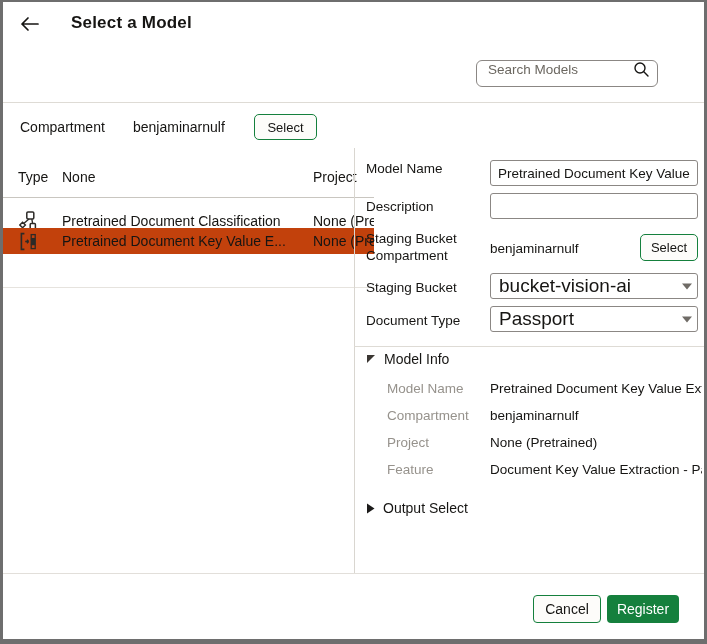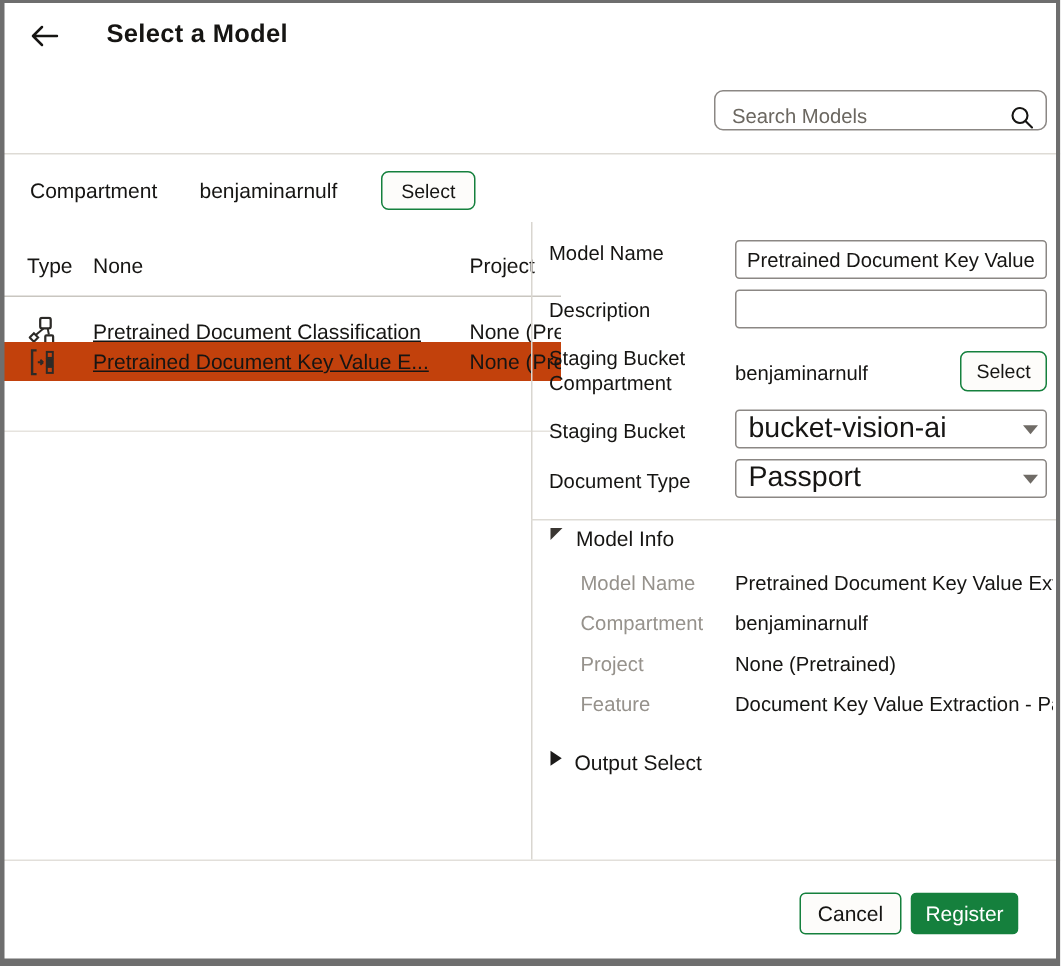--- a/index.html
+++ b/index.html
@@ -11,60 +11,60 @@
     border-right-width:3px;border-bottom-width:5px;pointer-events:none;z-index:60;}
   .abs{position:absolute;}
   .hline{position:absolute;height:1px;background:#dedbd5;}
   .vline{position:absolute;width:1px;background:#d9d6d0;}
 
   
   .back-btn{left:16px;top:12px;width:26px;height:26px;display:flex;align-items:center;justify-content:center;cursor:pointer;background:none;border:none;padding:0;}
   .title{left:71px;top:13px;font-size:17px;font-weight:700;letter-spacing:.2px;}
 
   
-  .search-box{left:476px;top:60px;width:222px;height:27px;border:1px solid #8b8784;border-radius:6px;
-    display:flex;align-items:flex-end;box-sizing:border-box;background:#fff;}
+  .search-box{left:476px;top:60px;width:182px;height:27px;border:1px solid #8b8784;border-radius:6px;
+    display:flex;align-items:flex-start;box-sizing:border-box;background:#fff;}
   .search-box input{flex:1;border:none;outline:none;background:transparent;margin-left:9px;
     font-family:"Liberation Sans",sans-serif;font-size:13.5px;color:#161513;min-width:0;}
   .search-box input::placeholder{color:#6b6760;}
   .search-icon{width:24px;height:16px;flex:0 0 auto;margin-right:4px;cursor:pointer;display:flex;align-items:center;justify-content:center;}
 
   
   .comp-label{left:20px;top:119px;font-size:14px;}
   .comp-value{left:133px;top:119px;font-size:14px;}
   .btn-outline{box-sizing:border-box;border:1px solid #15803d;border-radius:5px;background:#fdfcfa;
     font-family:"Liberation Sans",sans-serif;font-size:13px;color:#161513;cursor:pointer;
     display:flex;align-items:center;justify-content:center;}
   .comp-select{left:254px;top:114px;width:63px;height:26px;}
 
   
   .table-area{left:0;top:148px;width:354px;height:425px;overflow:hidden;padding-left:20px;}
   .th{position:absolute;top:21px;font-size:14px;color:#161513;white-space:nowrap;}
   .table-head-line{position:absolute;left:0;right:0;top:49px;height:1px;background:#c9c6c0;}
   .trow{position:absolute;left:0;width:380px;height:45px;cursor:pointer;}
-  .trow .model-cell{position:absolute;left:62px;top:0;height:100%;display:flex;align-items:center;font-size:14px;white-space:nowrap;text-decoration:underline;}
+  .trow .model-cell{position:absolute;left:62px;top:0;height:100%;display:flex;align-items:center;font-size:14px;white-space:nowrap;}
   .trow .proj-cell{position:absolute;left:313px;top:0;height:100%;display:flex;align-items:center;font-size:14px;white-space:nowrap;}
   .trow .type-cell{position:absolute;left:19px;top:0;height:100%;display:flex;align-items:center;}
   .row-sep{position:absolute;left:0;right:0;height:1px;background:#e6e3de;}
 
   
   .panel-divider{left:354px;top:148px;height:425px;}
   .flabel{position:absolute;left:366px;font-size:13.5px;color:#161513;line-height:17px;}
   .finput{position:absolute;left:490px;width:208px;height:26px;box-sizing:border-box;border:1px solid #8b8784;
     border-radius:3px;background:#fff;font-family:"Liberation Sans",sans-serif;font-size:13.5px;color:#161513;
     padding:0 7px;outline:none;white-space:nowrap;overflow:hidden;}
   .fselect{position:absolute;left:490px;width:208px;height:26px;box-sizing:border-box;border:1px solid #8b8784;
     border-radius:3px;background:#fff;display:flex;align-items:center;cursor:pointer;}
   .fselect .sel-text{flex:1;margin-left:8px;font-size:19px;white-space:nowrap;overflow:hidden;}
   .caret{width:20px;flex:0 0 auto;display:flex;align-items:center;justify-content:center;}
   .fvalue{position:absolute;left:490px;font-size:13.5px;white-space:nowrap;}
   .sbc-select{left:640px;top:234px;width:58px;height:27px;}
 
   
-  .collapsible-hd{position:absolute;left:366px;display:flex;align-items:flex-start;gap:8px;cursor:pointer;font-size:14px;}
+  .collapsible-hd{position:absolute;left:366px;display:flex;align-items:center;gap:8px;cursor:pointer;font-size:14px;}
   .info-label{position:absolute;left:387px;font-size:13.5px;color:#96928c;}
   .info-value{position:absolute;left:490px;width:212px;font-size:13.5px;color:#161513;white-space:nowrap;overflow:hidden;}
 
   
   .btn-cancel{left:533px;top:595px;width:68px;height:28px;border-radius:4px;font-size:14px;}
   .btn-primary{left:607px;top:595px;width:72px;height:28px;box-sizing:border-box;border:1px solid transparent;
     border-radius:4px;color:#ffffff;font-family:"Liberation Sans",sans-serif;font-size:14px;cursor:pointer;
     display:flex;align-items:center;justify-content:center;}
 </style>
 </head>

